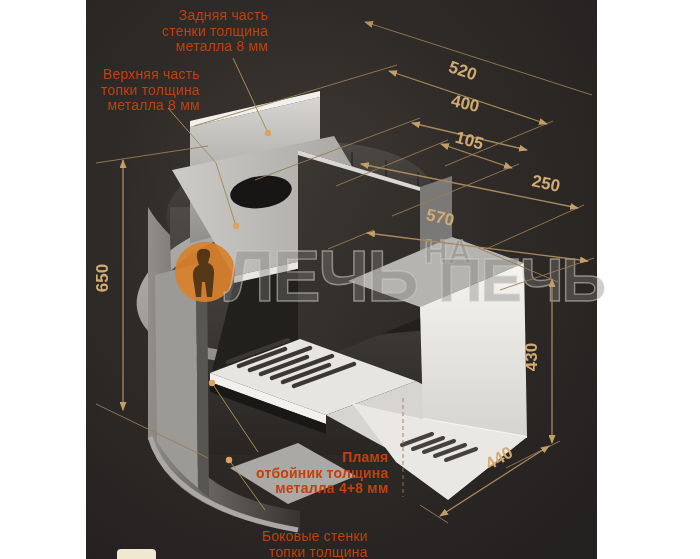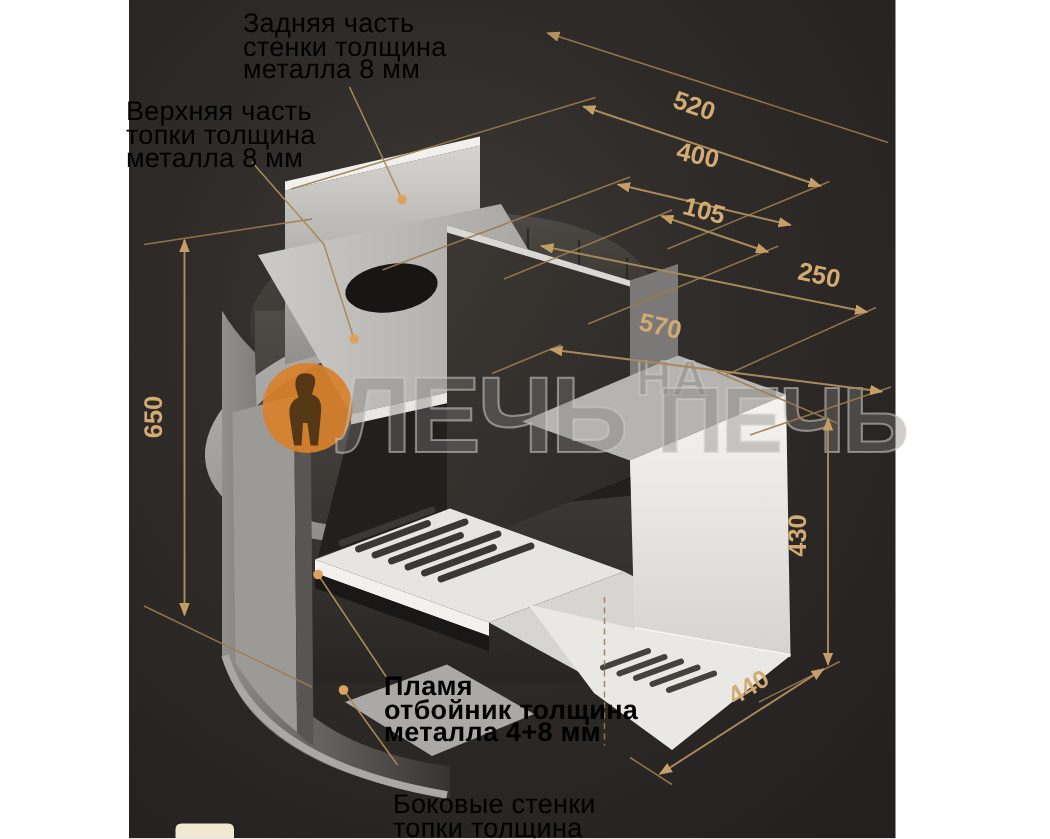--- a/index.html
+++ b/index.html
@@ -1,20 +1,20 @@
 <!DOCTYPE html>
 <html><head>
 <meta charset="utf-8">
 <style>
   html,body{margin:0;padding:0;background:#ffffff;}
   #page{position:relative;width:700px;height:559px;background:#ffffff;overflow:hidden;
         font-family:"Liberation Sans",sans-serif;}
   #scene{position:absolute;left:0;top:0;}
-  .label{position:absolute;font-size:18px;line-height:15.5px;color:#000000;
-         white-space:pre-line;letter-spacing:.2px;}
+  .label{position:absolute;font-size:14px;line-height:15.5px;color:#c2410c;
+         white-space:pre-line;letter-spacing:.2px;text-align:right;}
   .dimtext{font-family:"Liberation Sans",sans-serif;font-size:17px;font-weight:bold;
            fill:#d2ab72;}
   .wmword{font-family:"Liberation Sans",sans-serif;font-weight:bold;
           fill:rgba(128,126,123,0.38);stroke:rgba(208,206,203,0.55);stroke-width:1.4px;}
 </style>
 </head>
 <body>
 
 <div id="page">
 
@@ -193,21 +193,21 @@
     <circle cx="212" cy="383" r="3.2"></circle>
     <circle cx="229" cy="460" r="3.2"></circle>
   </g>
 
   <path d="M117,559 V553 Q117,549 121,549 H152 Q156,549 156,553 V559 Z" fill="#f1e8d2"></path>
 </svg>
 
 <div class="label" style="left:162px;top:8px;">Задняя часть
 стенки толщина
 металла 8 мм</div>
-<div class="label" style="left:84px;top:67px;">Верхняя часть
+<div class="label" style="left:101px;top:67px;">Верхняя часть
 топки толщина
 металла 8 мм</div>
 <div class="label" style="left:256px;top:450px;font-weight:bold;">Пламя
 отбойник толщина
 металла 4+8 мм</div>
 <div class="label" style="left:251px;top:529px;margin-left:11px;">Боковые стенки
 топки толщина
 металла 8 мм</div>
 
 </div>

